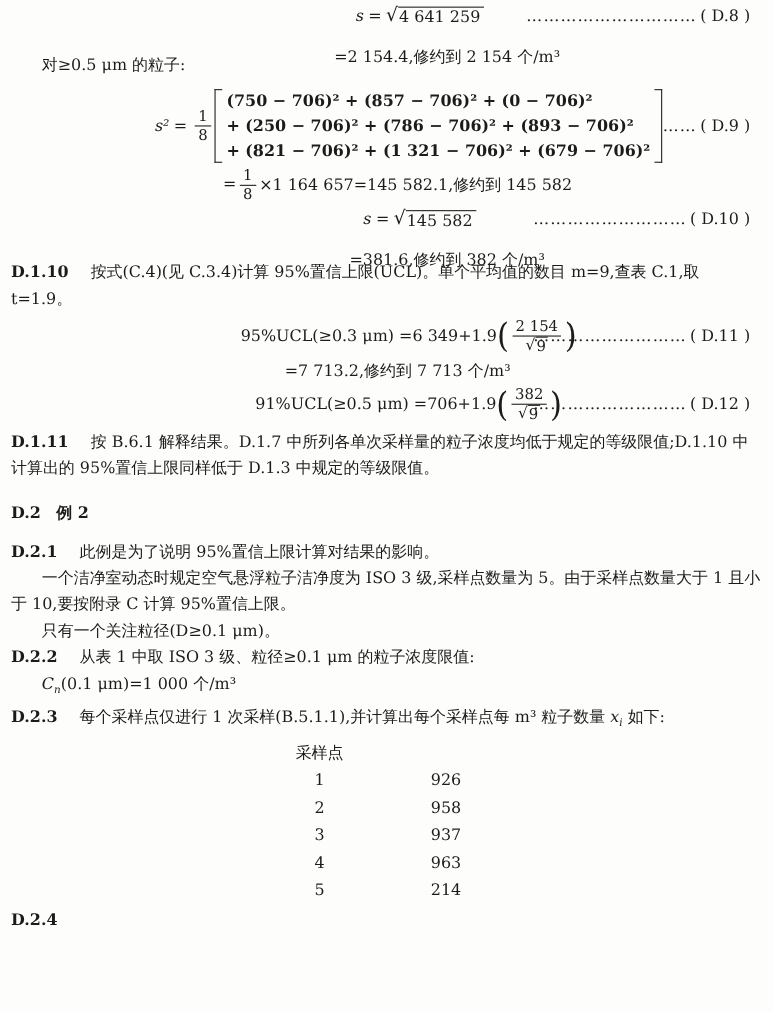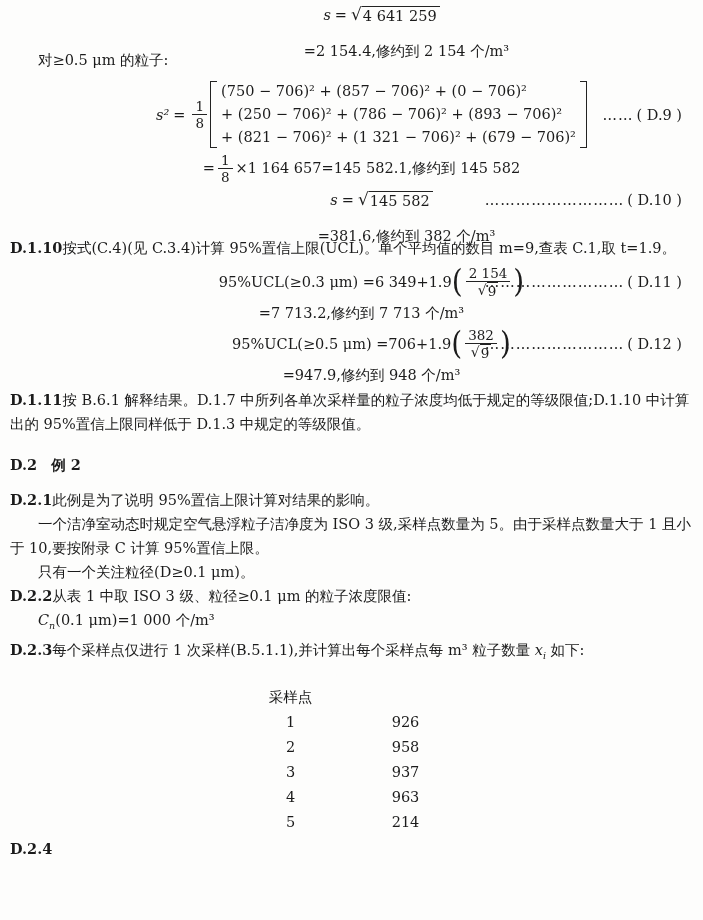--- a/index.html
+++ b/index.html
@@ -5,21 +5,21 @@
   html,body{margin:0;padding:0;}
   body{
     width:703px;height:920px;overflow:hidden;
     background:#fdfdfc;color:#1b1b1b;
     font-family:"DejaVu Serif","Liberation Serif",serif;
     font-size:14.5px;
   }
   .page{padding:4px 10px 0 10px;position:relative;}
   
   .para{margin:0;line-height:24px;}
-  .para .lbl{font-weight:bold;margin-right:0;text-align:center;}
+  .para .lbl{font-weight:bold;margin-right:20px;text-align:center;}
   .ind{text-indent:28px;}
   .h{margin:16px 0 10px 0;line-height:25px;font-weight:normal;}
   .h .ht{margin-left:14px;}
   .it{font-style:italic;}
   sub{font-size:9.5px;font-style:italic;}
   
   .eq-row{position:relative;display:flex;justify-content:center;align-items:center;height:22px;margin:0;}
   .eq-main{display:flex;align-items:center;white-space:nowrap;}
   .sh10{transform:translateX(10px);} .sh20{transform:translateX(20px);}
   .sh30{transform:translateX(30px);} .sh55{transform:translateX(55px);margin-top:28px;}
@@ -35,48 +35,49 @@
   .frac{display:inline-flex;flex-direction:column;align-items:center;vertical-align:middle;margin:0 3px;font-size:13.5px;}
   .fnum{border-bottom:1.3px solid #222;padding:0 3px;line-height:16px;}
   .fden{line-height:16px;}
   
   .eq9-block{margin-top:8px;}
   .eq9-row{height:auto;}
   .brk{align-self:stretch;width:6px;border:1.6px solid #222;margin:1px 0;}
   .brk-l{border-right:none;margin-right:4px;}
   .brk-r{border-left:none;margin-left:4px;}
   .mx{display:flex;flex-direction:column;}
-  .mx-row{line-height:23px;text-align:left;}
+  .mx-row{line-height:23px;text-align:left;font-weight:bold;}
   .res9{height:32px;margin-top:3px;}
   
   .bigp{font-size:28px;font-weight:400;line-height:28px;transform:scaleY(1.1);}
   .ucl-row{height:40px;}
   .den-sqrt .rsign::before{font-size:14px;line-height:14px;}
   .den-sqrt .rad{border-top:1.2px solid #222;padding:0 2px 0 1px;}
   
-  .ptable{width:230px;margin:17px auto 2px auto;transform:translateX(14px);}
+  .ptable{width:230px;margin:3px auto 2px auto;transform:translateX(14px);}
   .t-head,.t-row{display:flex;line-height:25px;}
   .t-c1{width:80px;text-align:center;}
   .t-c2{width:150px;text-align:center;}
   .t-head .t-c2 sub{margin-right:1px;}
 </style>
 </head>
 <body>
 
 <div class="page">
 
   <div class="eq-row">
     <div class="eq-main sh30">
       <span class="it">s</span>
       <span class="eqsign">=</span>
       <span class="sqrt">
           <span class="rsign"></span>
           <span class="rad">4 641 259</span>
         </span>
     </div>
+    <div class="eqref"><span class="leader">…………………………</span><span class="eqno">( D.8 )</span></div>
   </div>
   <div class="eq-row">
     <div class="eq-main sh55">
         <span>=2 154.4,修约到 2 154 个/m³</span>
       </div>
   </div>
 
   <p class="para ind"><span>对≥0.5 μm 的粒子:</span></p>
 
   <div class="eq-row eq9-row eq9-block">
@@ -143,38 +144,33 @@
     <div class="eqref"><span class="leader">………………………</span><span class="eqno">( D.11 )</span></div>
   </div>
   <div class="eq-row">
     <div class="eq-main sh10">
         <span>=7 713.2,修约到 7 713 个/m³</span>
       </div>
   </div>
 
   <div class="eq-row ucl-row">
     <div class="eq-main sh20">
-      <span>95%UCL(≥0.5 μm) =706+1.9</span>
+      <span>91%UCL(≥0.5 μm) =706+1.9</span>
       <span class="bigp">(</span>
       <span class="frac">
           <span class="fnum">382</span>
           <span class="fden den-sqrt"><span class="sqrt">
               <span class="rsign"></span>
               <span class="rad">9</span>
             </span></span>
         </span>
       <span class="bigp">)</span>
     </div>
     <div class="eqref"><span class="leader">………………………</span><span class="eqno">( D.12 )</span></div>
   </div>
-  <div class="eq-row">
-    <div class="eq-main sh20">
-        <span>=947.9,修约到 948 个/m³</span>
-      </div>
-  </div>
 
   <p class="para" style="margin-top:2px;"><b class="lbl">D.1.11</b><span>按 B.6.1 解释结果。D.1.7 中所列各单次采样量的粒子浓度均低于规定的等级限值;D.1.10 中计算出的 95%置信上限同样低于 D.1.3 中规定的等级限值。</span></p>
 
   <p class="h"><b>D.2</b><b class="ht">例 2</b></p>
 
   <p class="para"><b class="lbl">D.2.1</b><span>此例是为了说明 95%置信上限计算对结果的影响。</span></p>
   <p class="para ind"><span>一个洁净室动态时规定空气悬浮粒子洁净度为 ISO 3 级,采样点数量为 5。由于采样点数量大于 1 且小于 10,要按附录 C 计算 95%置信上限。</span></p>
   <p class="para ind"><span>只有一个关注粒径(D≥0.1 μm)。</span></p>
 
   <p class="para"><b class="lbl">D.2.2</b><span>从表 1 中取 ISO 3 级、粒径≥0.1 μm 的粒子浓度限值:</span></p>

